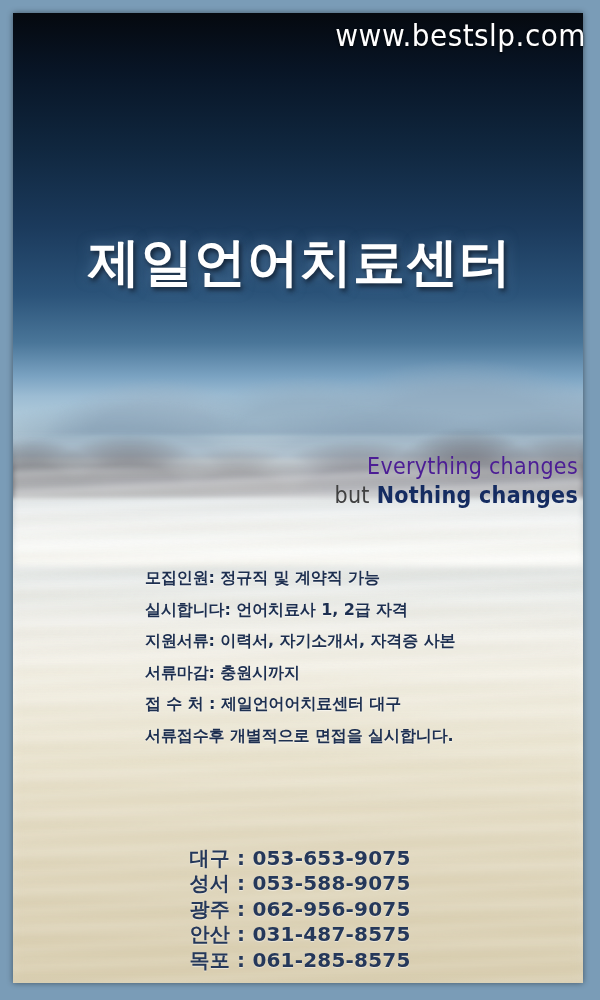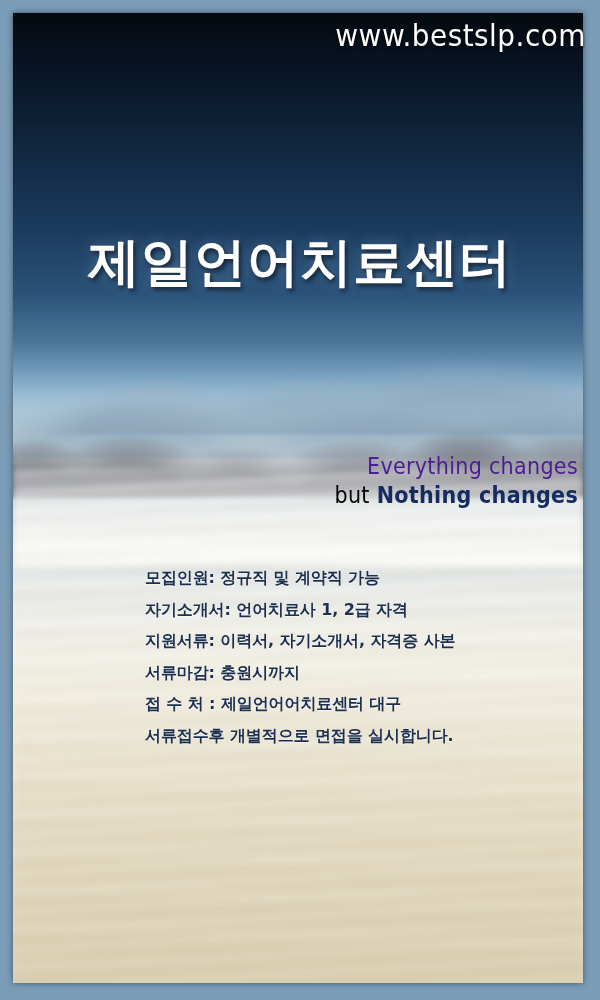--- a/index.html
+++ b/index.html
@@ -218,21 +218,21 @@
     right: 22px;
     top: 452px;
     text-align: right;
     line-height: 1.27;
     font-family: "DejaVu Sans Condensed", "Liberation Sans Narrow", "Liberation Sans", sans-serif;
     font-size: 23px;
     white-space: nowrap;
   }
   .tagline .l1 { color: #4c1d95; display: block; letter-spacing: .3px; }
   .tagline .l2 { display: block; letter-spacing: .3px; }
-  .tagline .but  { color: #000000; }
+  .tagline .but  { color: #404040; }
   .tagline .bold { color: #152c61; font-weight: 700; }
 
   .details {
     position: absolute;
     left: 145px;
     top: 562px;
     color: #1d2f50;
     font-size: 16px;
     font-weight: 700;
     line-height: 31.6px;
@@ -281,22 +281,29 @@
 
     <div class="tagline">
       <span class="l1">Everything changes</span>
       <span class="l2">
         <span class="but">but </span><span class="bold">Nothing changes</span>
       </span>
     </div>
 
     <div class="details">
       <span class="row">모집인원: 정규직 및 계약직 가능</span>
-      <span class="row">자기소개서: 언어치료사 1, 2급 자격</span>
+      <span class="row">실시합니다: 언어치료사 1, 2급 자격</span>
       <span class="row">지원서류: 이력서, 자기소개서, 자격증 사본</span>
       <span class="row">서류마감: 충원시까지</span>
       <span class="row">접 수 처 : 제일언어어치료센터 대구</span>
       <span class="row">서류접수후 개별적으로 면접을 실시합니다.</span>
     </div>
 
+    <div class="phones">
+      <span class="row">대구 : 053-653-9075</span>
+      <span class="row">성서 : 053-588-9075</span>
+      <span class="row">광주 : 062-956-9075</span>
+      <span class="row">안산 : 031-487-8575</span>
+      <span class="row">목포 : 061-285-8575</span>
+    </div>
 
   </div>
 </div>
 
 </body></html>

